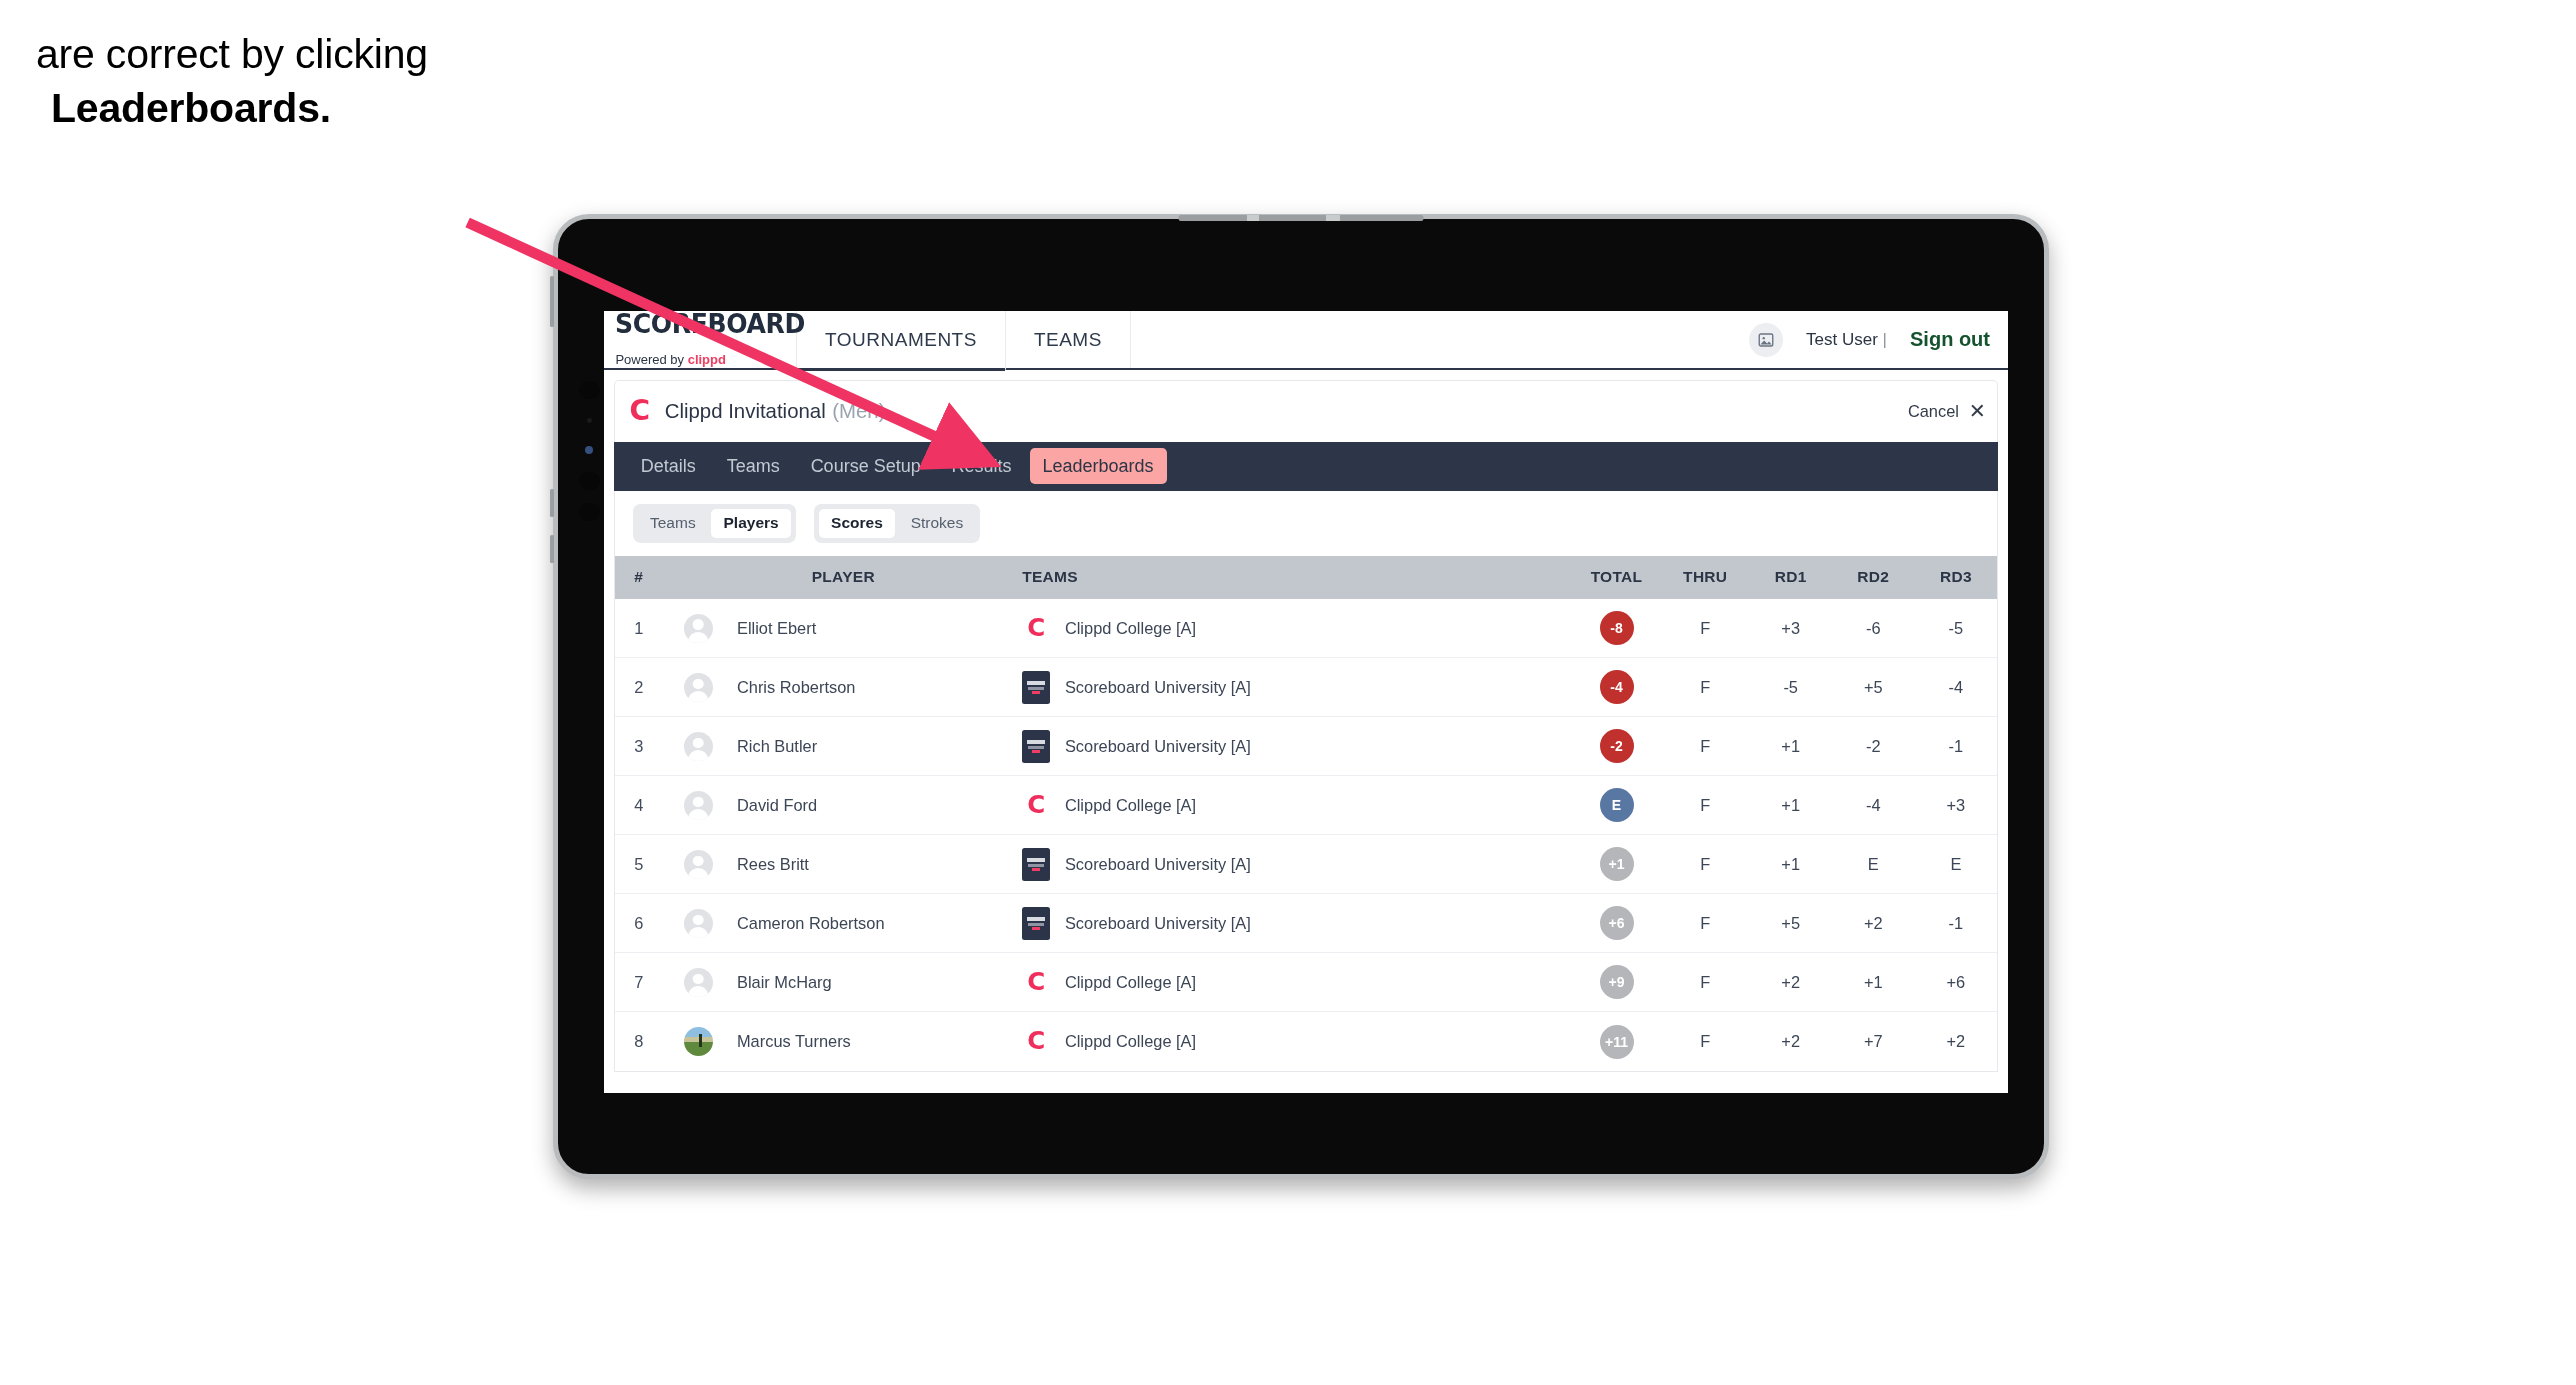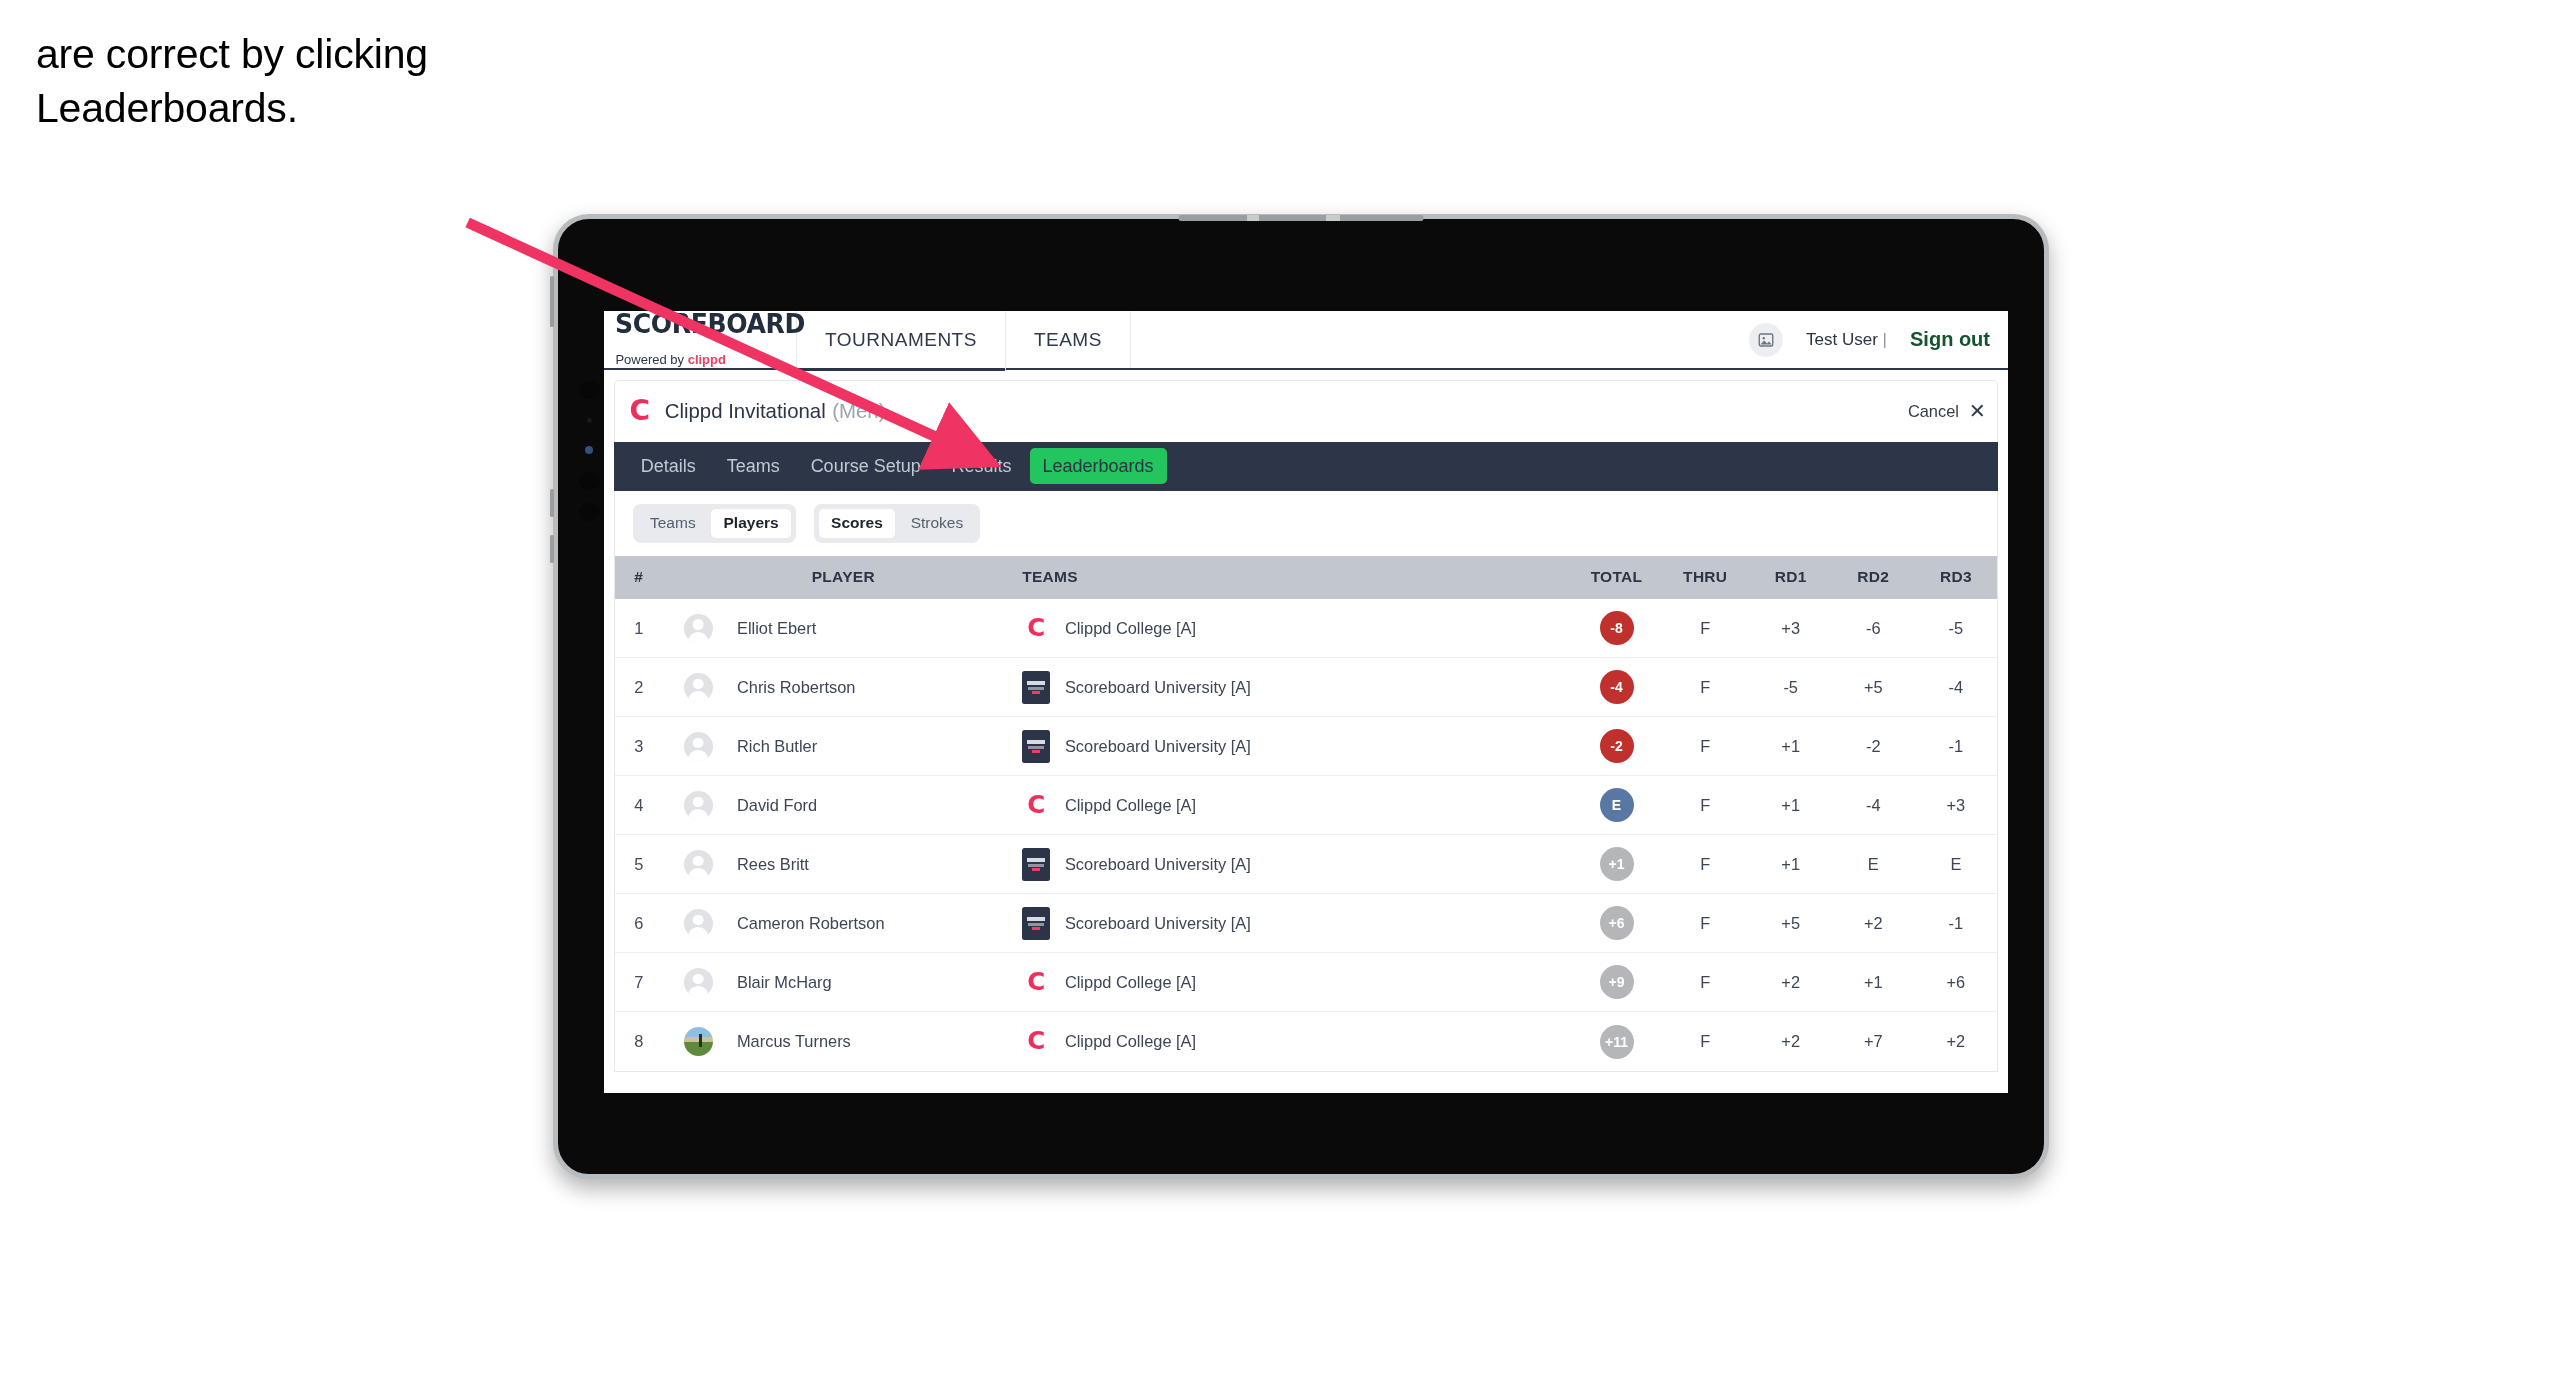--- a/index.html
+++ b/index.html
@@ -16,21 +16,21 @@
   .caption {
     position: absolute;
     left: 36px; top: 34px;
     width: 638px;
     font-size: 41px;
     line-height: 1.0;
     color: #000;
     letter-spacing: -0.2px;
   }
   .caption .ln { display:block; margin-bottom: 13px; white-space: nowrap;}
-  .caption .bold { font-weight: 400; }
+  .caption .bold { font-weight: 700; margin-left: 15px; }
 
   
   .arrow-layer {
     position:absolute; left:0; top:0; width:2576px; height:1386px;
     pointer-events:none;
   }
 
   
   .tablet {
     position: absolute;
@@ -134,21 +134,21 @@
   .sectiontabs {
     margin: 0 9.8px;
     background:#2c3648;
     height: 49px;
     display:flex; align-items:center;
     padding-left: 14px; gap: 4.9px;
   }
   .stab {
     font-size: 18px; color:#c3c9d3; padding: 7.4px 13px; border-radius: 4.9px; cursor:pointer;
   }
-  .stab.active { background:#22c55e; color:#2b3545; }
+  .stab.active { background:#fca5a5; color:#2b3545; }
 
   
   .filters { margin: 0 9.8px; background:#fff; padding: 13px 18px 13px 18px; display:flex; gap:18px;
              border-left:0.8px solid #e6e8eb; border-right:0.8px solid #e6e8eb; }
   .chipgroup { background:#e9eaed; border-radius: 7.4px; padding:4.9px; display:flex; gap:3.3px; }
   .chip { font-size: 15.5px; color:#55606f; padding: 5.7px 12.3px; border-radius:4.9px; cursor:pointer; }
   .chip.active { background:#fff; color:#1d2430; font-weight:700; }
 
   
   .tablewrap { margin: 0 9.8px; border-left:0.8px solid #e6e8eb; border-right:0.8px solid #e6e8eb;

